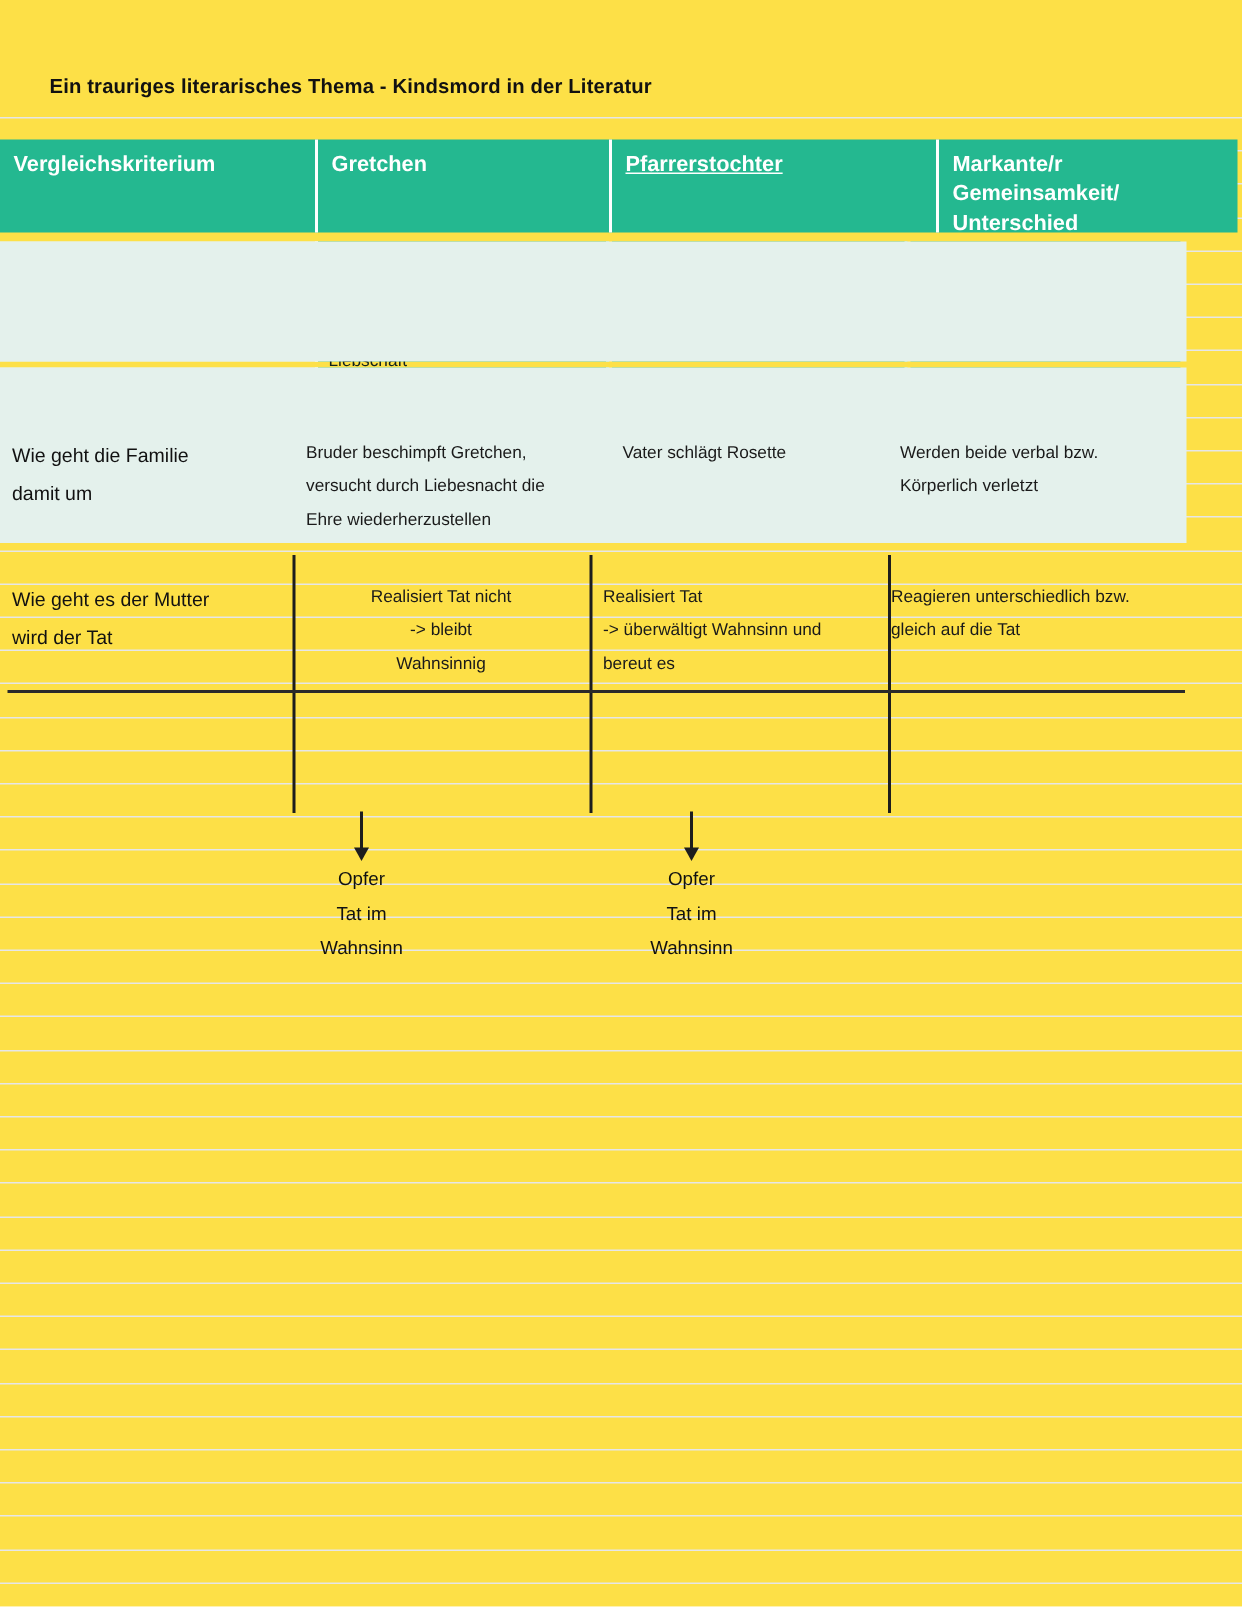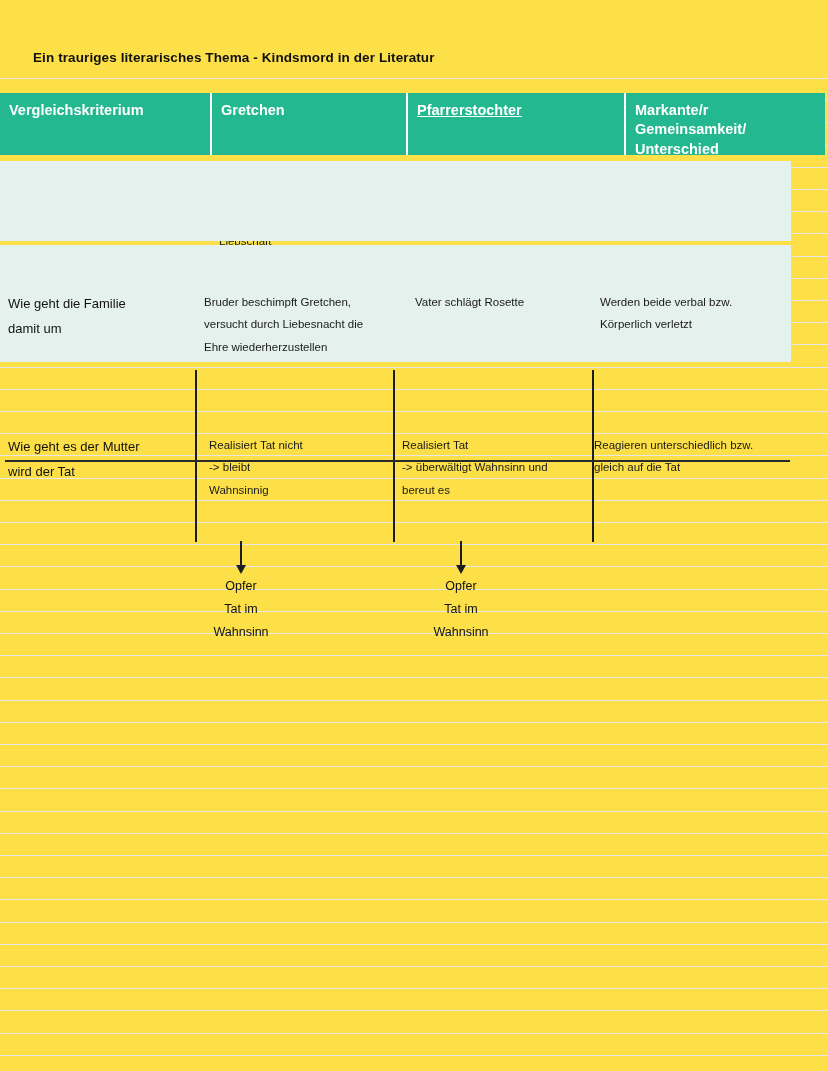--- a/index.html
+++ b/index.html
@@ -145,21 +145,21 @@
     box-sizing: border-box;
   }
   .plain-row .crit {
     font-size: 13px;
     color: #111111;
     line-height: 1.95;
     padding-left: 8px;
   }
 
   #row-3 { top: 291px; }
-  #row-4 { top: 387px; margin-top: 47px; }
+  #row-4 { top: 387px; }
 
   
   .vline {
     position: absolute;
     width: 2px;
     background: #1d1d1d;
     z-index: 6;
   }
   .hline {
     position: absolute;
@@ -346,21 +346,21 @@
       <div>Werden beide verbal bzw.</div>
       <div>Körperlich verletzt</div>
     </div>
   </div>
 
   <div class="plain-row" id="row-4">
     <div class="cell crit" style="width:198px;">
       <div>Wie geht es der Mutter</div>
       <div>wird der Tat</div>
     </div>
-    <div class="cell" style="width:189px; padding-left:11px;">
+    <div class="cell" style="width:189px; padding-left:11px;text-align:center;">
       <div>Realisiert Tat nicht</div>
       <div>-&gt; bleibt</div>
       <div>Wahnsinnig</div>
     </div>
     <div class="cell" style="width:199px; padding-left:15px;">
       <div>Realisiert Tat</div>
       <div>-&gt; überwältigt Wahnsinn und</div>
       <div>bereut es</div>
     </div>
     <div class="cell" style="width:210px; padding-left:8px;">

